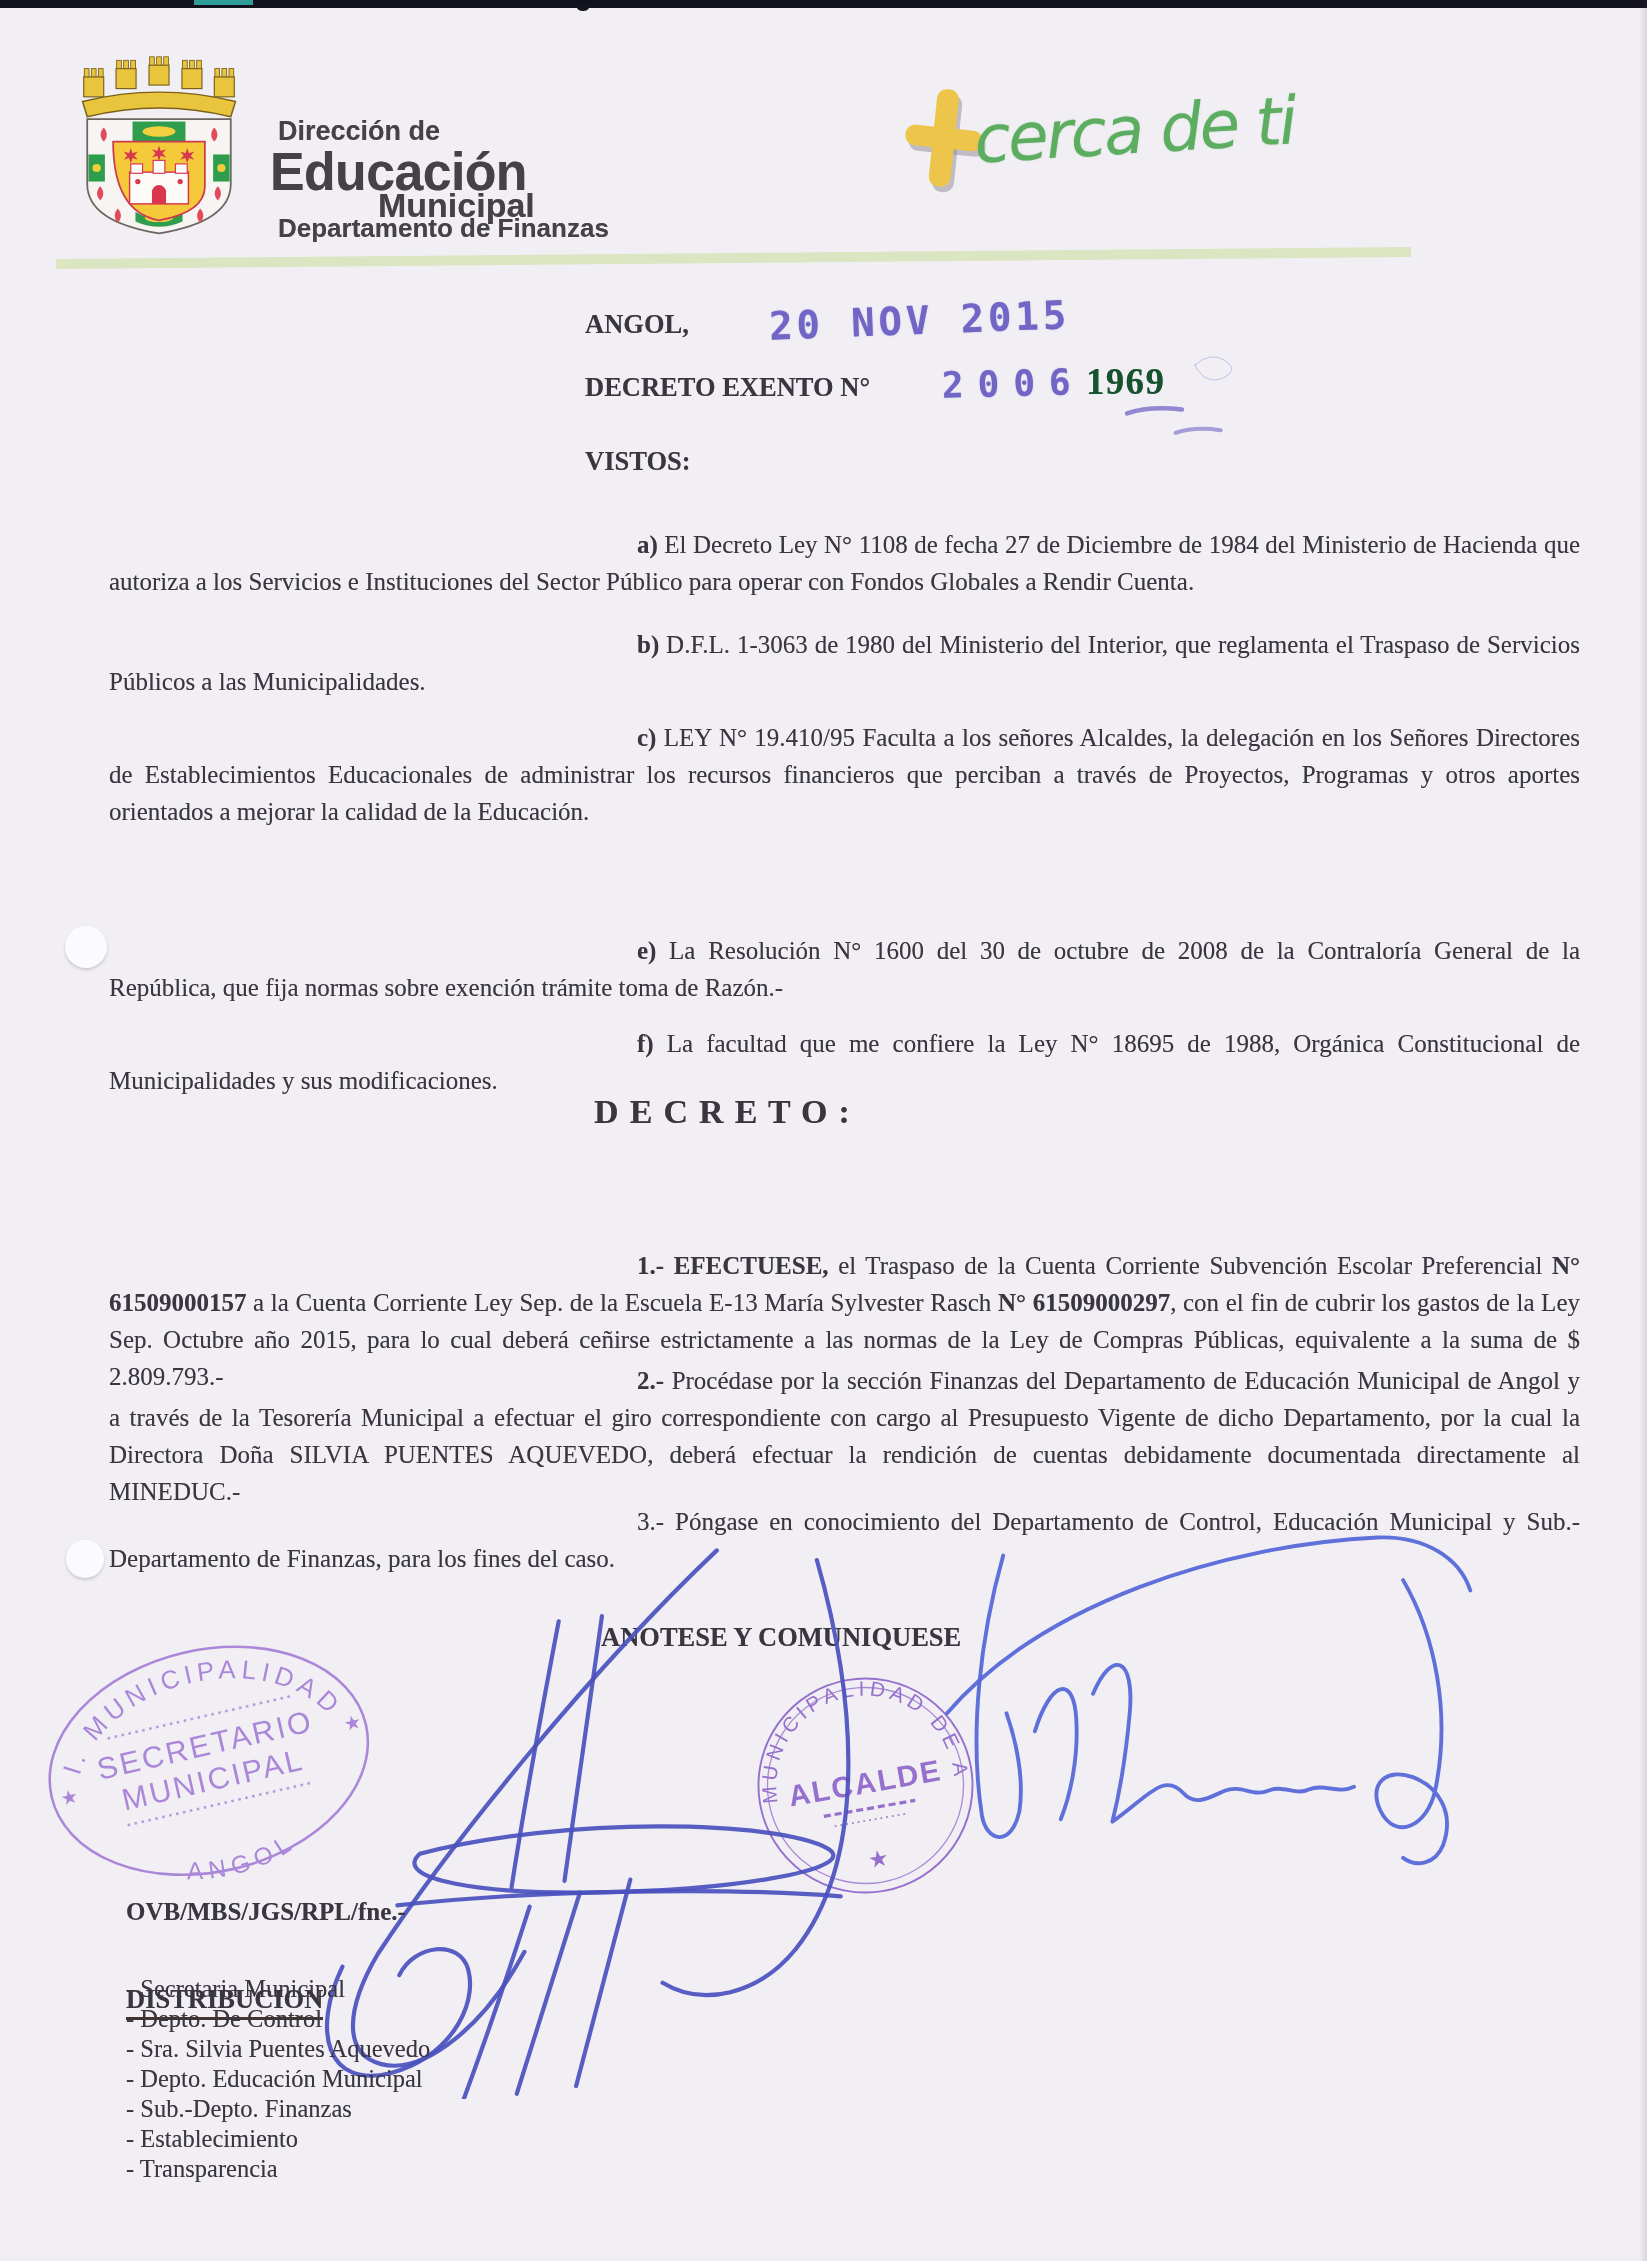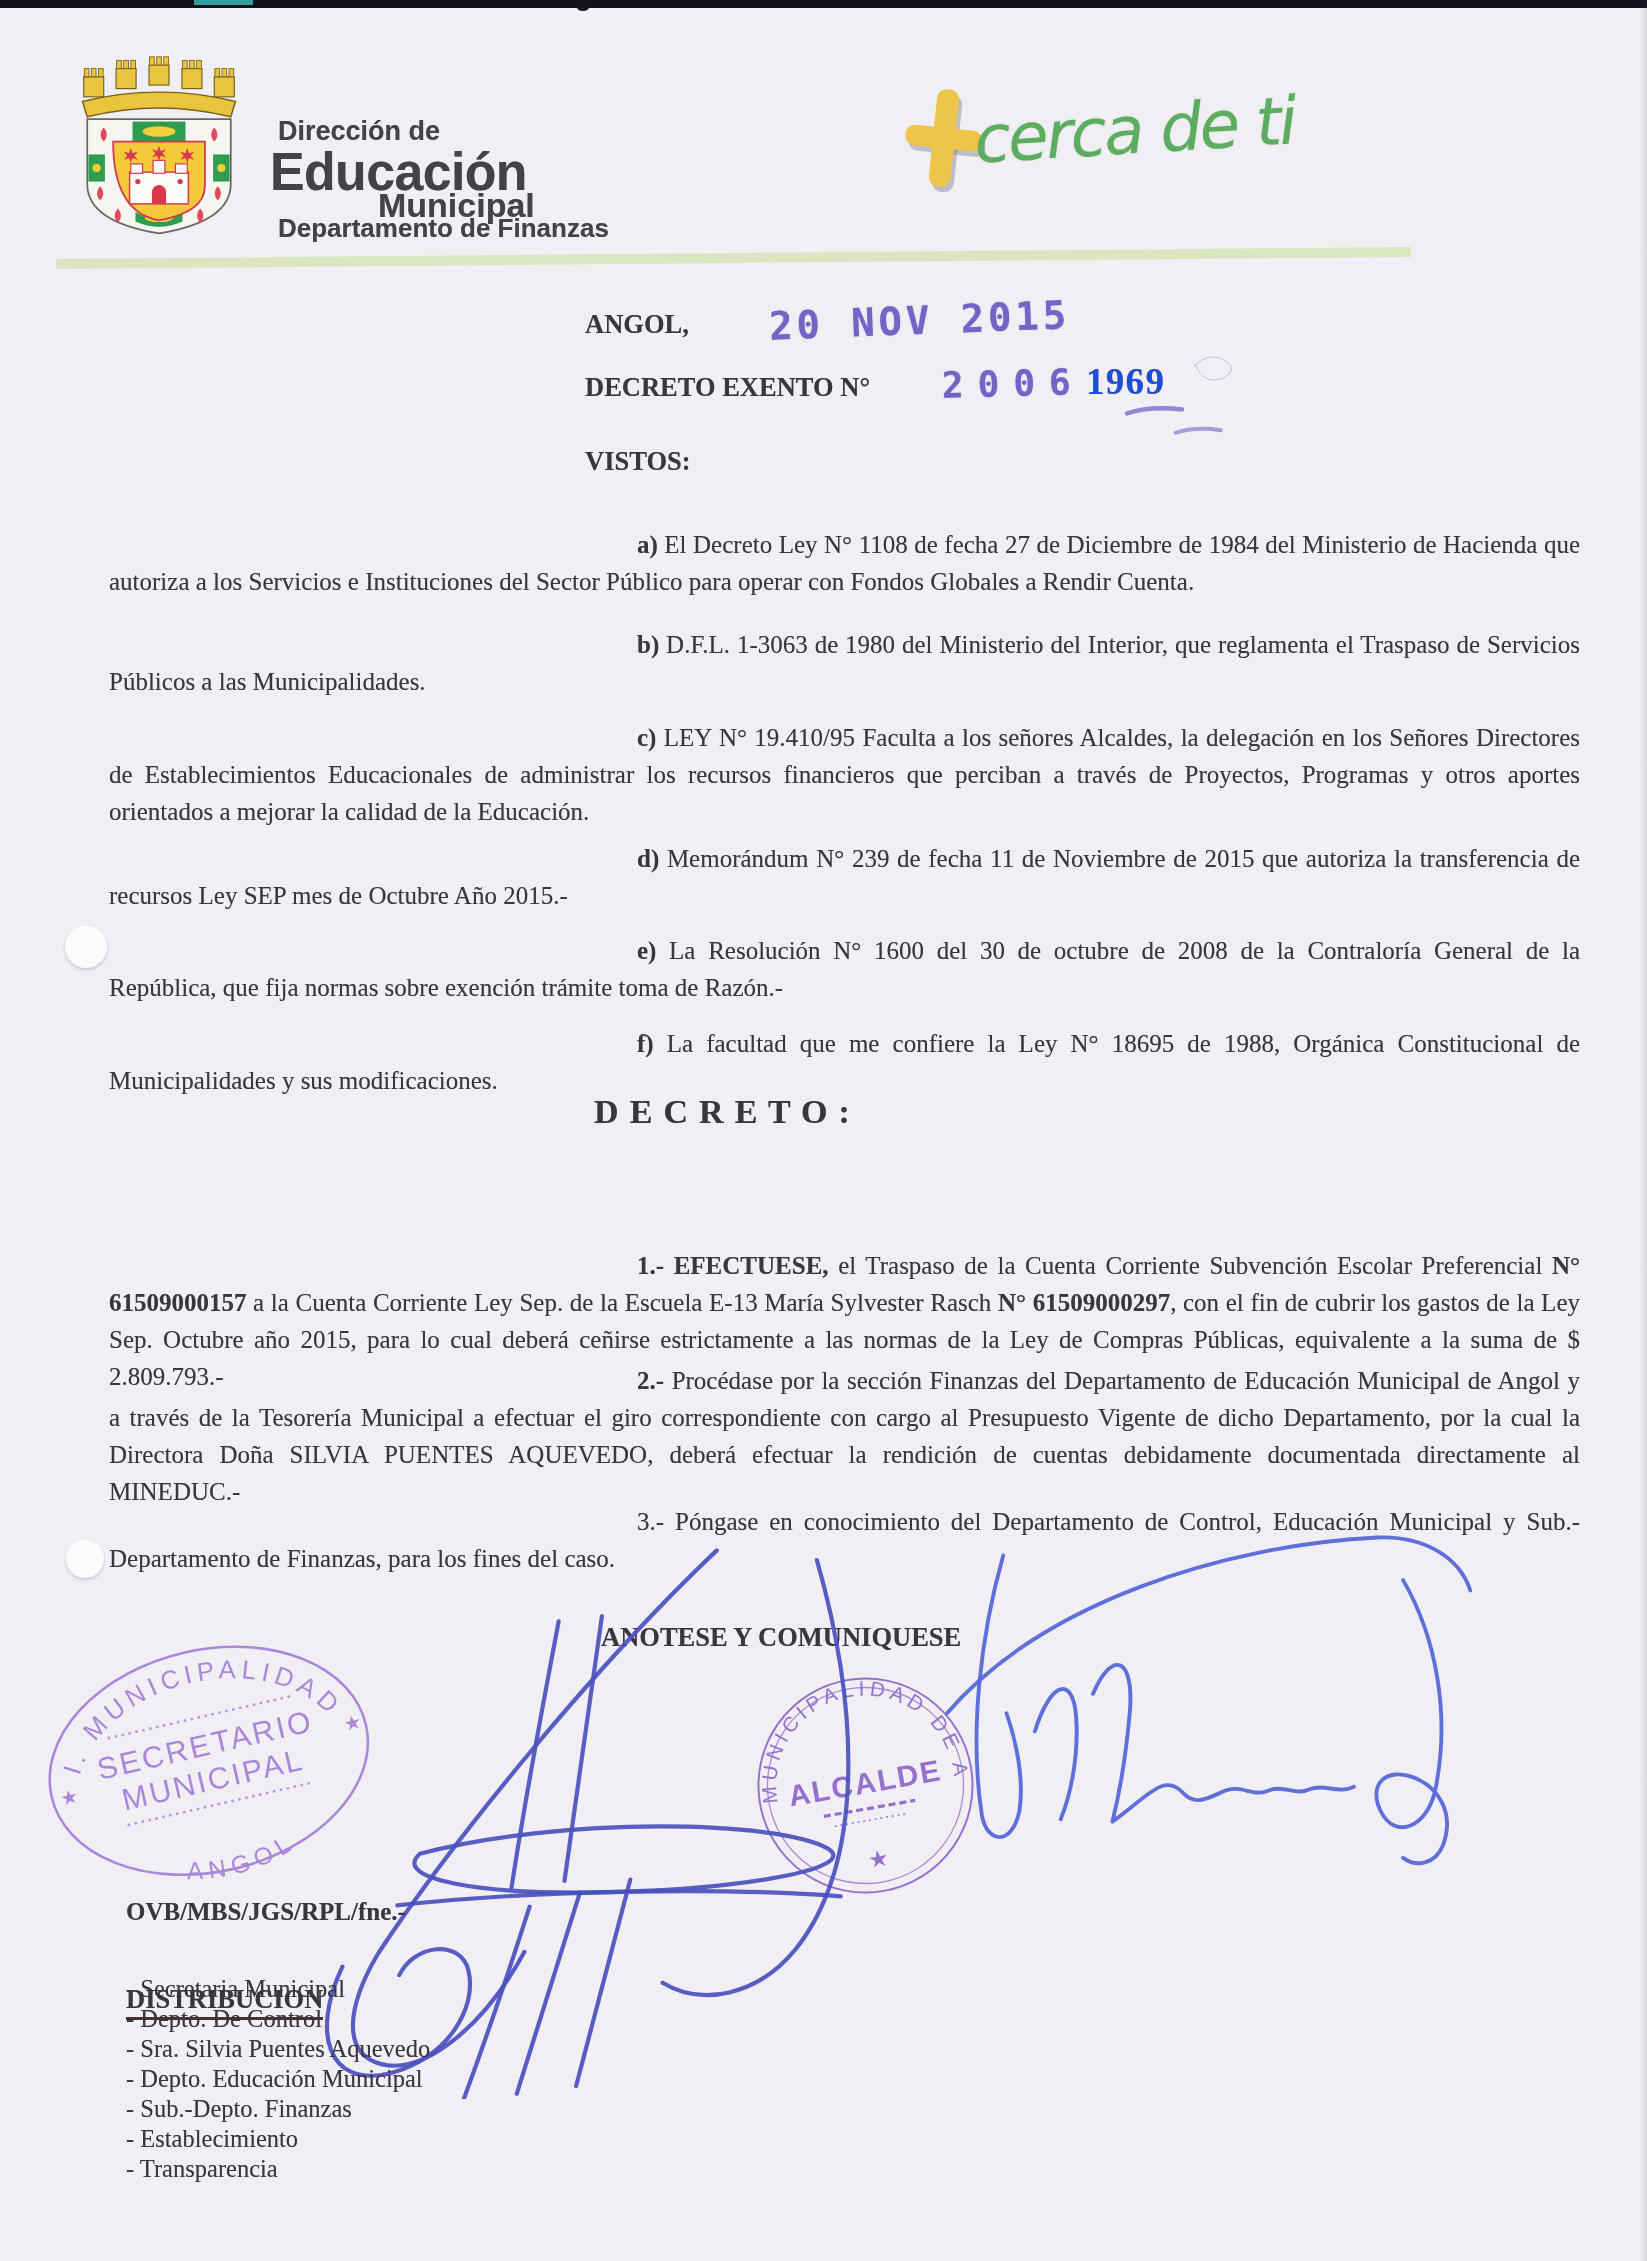--- a/index.html
+++ b/index.html
@@ -39,21 +39,21 @@
   .decree-label{left:585px;top:372px;font-size:26.5px;}
   .vistos-h{left:585px;top:446px;font-size:26.5px;}
   .decreto-h{left:594px;top:1093px;font-size:34px;letter-spacing:1.3px;}
   .closing{left:601px;top:1622px;font-size:26.5px;}
 
   .stamp-ink{position:absolute;font-family:"DejaVu Sans Mono","Liberation Mono",monospace;font-weight:700;
        color:var(--date_purple);white-space:nowrap;text-shadow:0 0 1.3px rgba(113,102,197,.55);}
   .date-stamp{left:769px;top:298px;font-size:39px;letter-spacing:3.9px;transform:rotate(-2.2deg);}
   .num-stamp{left:942px;top:363px;font-size:36px;letter-spacing:14px;transform:rotate(-1.5deg);}
   .typed-num{position:absolute;left:1086px;top:360px;font-size:37px;font-weight:700;letter-spacing:1.3px;
-       color:#1d4ed8;text-shadow:0 0 0.6px rgba(57,54,62,.5);}
+       color:#14532d;text-shadow:0 0 0.6px rgba(57,54,62,.5);}
   .scribble{position:absolute;left:1098px;top:352px;width:168px;height:97px;}
 
   .p{position:absolute;left:109px;width:1471px;font-size:25px;line-height:37px;
      text-align:justify;text-indent:528px;text-shadow:0 0 0.6px rgba(58,54,64,.42);}
   .p b,.p .b{font-weight:700;}
   .pa{top:501px;} .pb{top:601px;} .pc{top:694px;} .pd{top:815px;} .pe{top:907px;} .pf{top:1000px;}
   .p1{top:1222px;} .p2{top:1337px;} .p3{top:1478px;}
 
   
   .sig-block{position:absolute;text-align:center;font-weight:700;text-shadow:0 0 0.6px rgba(58,54,64,.45);}
@@ -167,21 +167,20 @@
   <svg class="scribble" viewBox="0 0 260 150">
     <path d="M45,95 q35,-12 85,-6" stroke-width="7" opacity=".75"></path>
     <path d="M150,20 q25,-22 48,-6 q20,14 -4,26 q-28,12 -44,-20 Z" fill="#7166c5" stroke="none" opacity=".55"></path>
     <path d="M120,125 q30,-10 70,-4" stroke-width="6" opacity=".6"></path>
   </svg>
 
   <div class="serif-bold vistos-h">VISTOS:</div>
   <p class="p pa"><span class="b">a) </span><span>El Decreto Ley N° 1108 de fecha 27 de Diciembre de 1984 del Ministerio de Hacienda que autoriza a los Servicios e Instituciones del Sector Público para operar con Fondos Globales a Rendir Cuenta.</span></p>
   <p class="p pb"><span class="b">b) </span><span>D.F.L. 1-3063 de 1980 del Ministerio del Interior, que reglamenta el Traspaso de Servicios Públicos a las Municipalidades.</span></p>
   <p class="p pc"><span class="b">c) </span><span>LEY N° 19.410/95 Faculta a los señores Alcaldes, la delegación en los Señores Directores de Establecimientos Educacionales de administrar los recursos financieros que perciban a través de Proyectos, Programas y otros aportes orientados a mejorar la calidad de la Educación.</span></p>
-  <p class="p pd"><span class="b">d) </span><span>Memorándum N° 239 de fecha 11 de Noviembre de 2015 que autoriza la transferencia de recursos Ley SEP mes de Octubre Año 2015.-</span></p>
   <p class="p pe"><span class="b">e) </span><span>La Resolución N° 1600 del 30 de octubre de 2008 de la Contraloría General de la República, que fija normas sobre exención trámite toma de Razón.-</span></p>
   <p class="p pf"><span class="b">f) </span><span>La facultad que me confiere la Ley N° 18695 de 1988, Orgánica Constitucional de Municipalidades y sus modificaciones.</span></p>
 
   <div class="serif-bold decreto-h">D E C R E T O :</div>
   <p class="p p1"><span class="b">1.- EFECTUESE,</span><span> el Traspaso de la Cuenta Corriente Subvención Escolar Preferencial </span><span class="b">N° 61509000157</span><span> a la Cuenta Corriente Ley Sep. de la Escuela E-13 María Sylvester Rasch </span><span class="b">N° 61509000297</span><span>, con el fin de cubrir los gastos de la Ley Sep. Octubre año 2015,  para lo cual deberá ceñirse estrictamente a las normas de la Ley de Compras Públicas, equivalente a la suma de $ 2.809.793.-</span></p>
   <p class="p p2"><span class="b">2.-</span><span> Procédase por la sección Finanzas del Departamento de Educación Municipal de Angol y a través de la Tesorería Municipal a efectuar el giro correspondiente con cargo al Presupuesto Vigente de dicho Departamento, por la cual la Directora Doña SILVIA PUENTES AQUEVEDO,  deberá efectuar la rendición de cuentas debidamente documentada directamente al MINEDUC.-</span></p>
   <p class="p p3"><span>3.- Póngase en conocimiento del Departamento de Control, Educación Municipal y Sub.- Departamento de Finanzas, para los fines del caso.</span></p>
 
   <div class="serif-bold closing">ANOTESE Y COMUNIQUESE</div>
 

